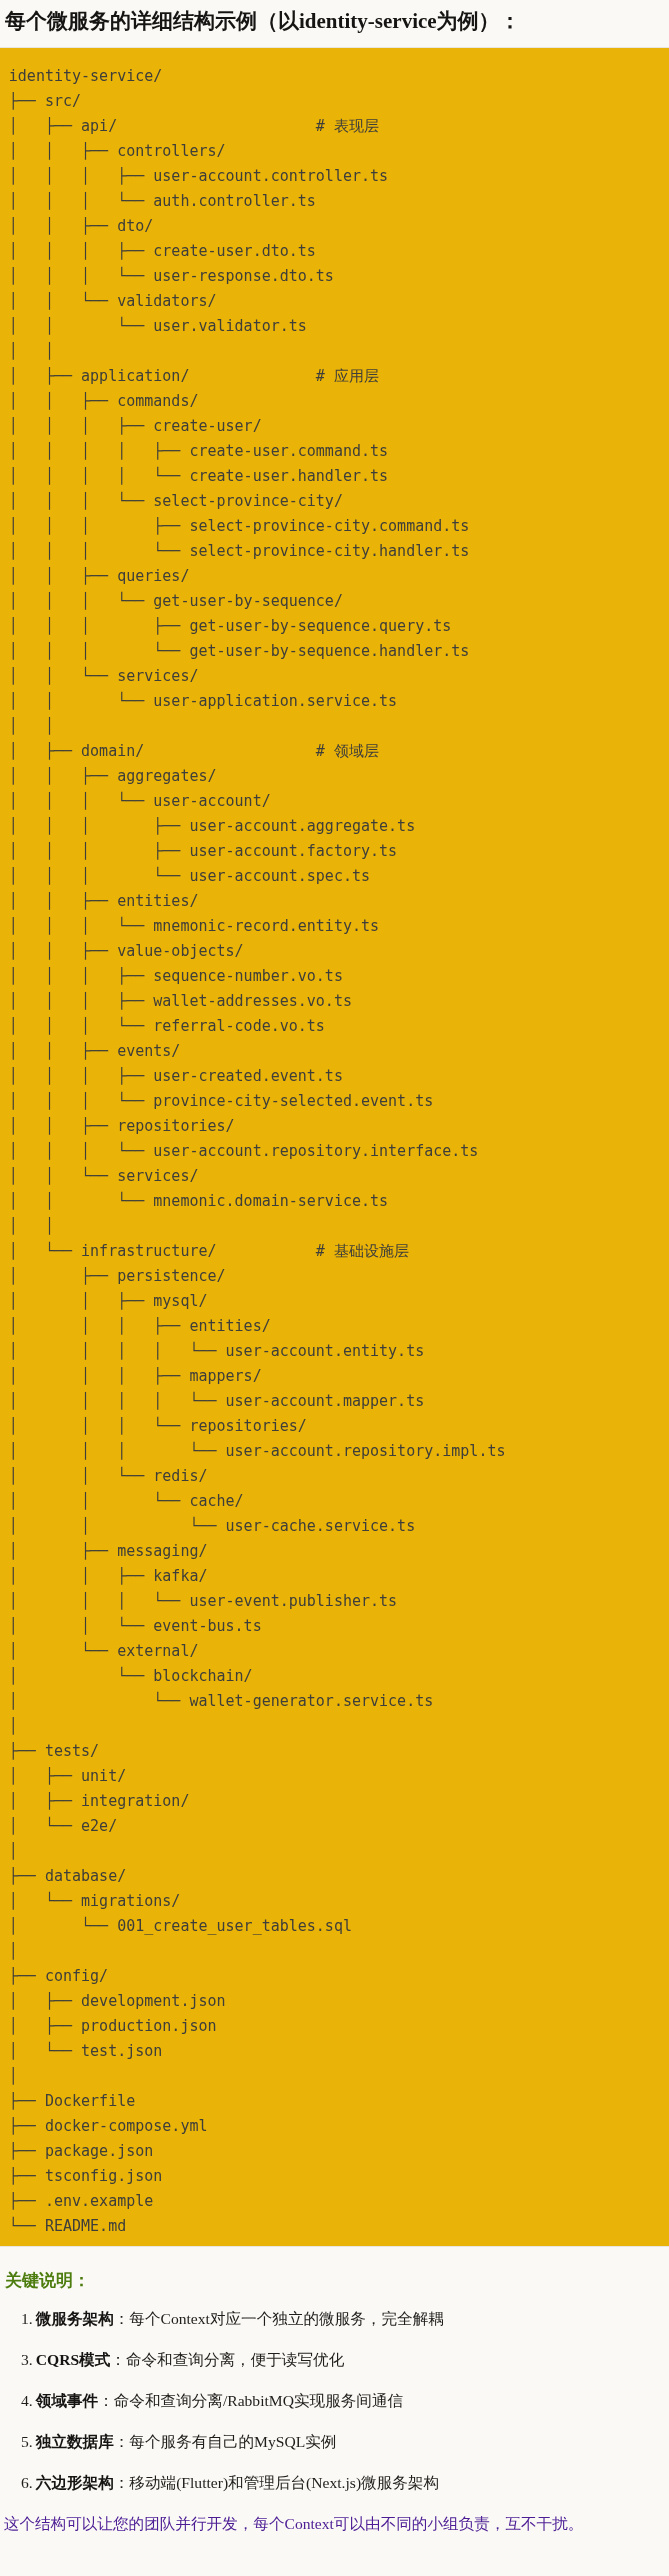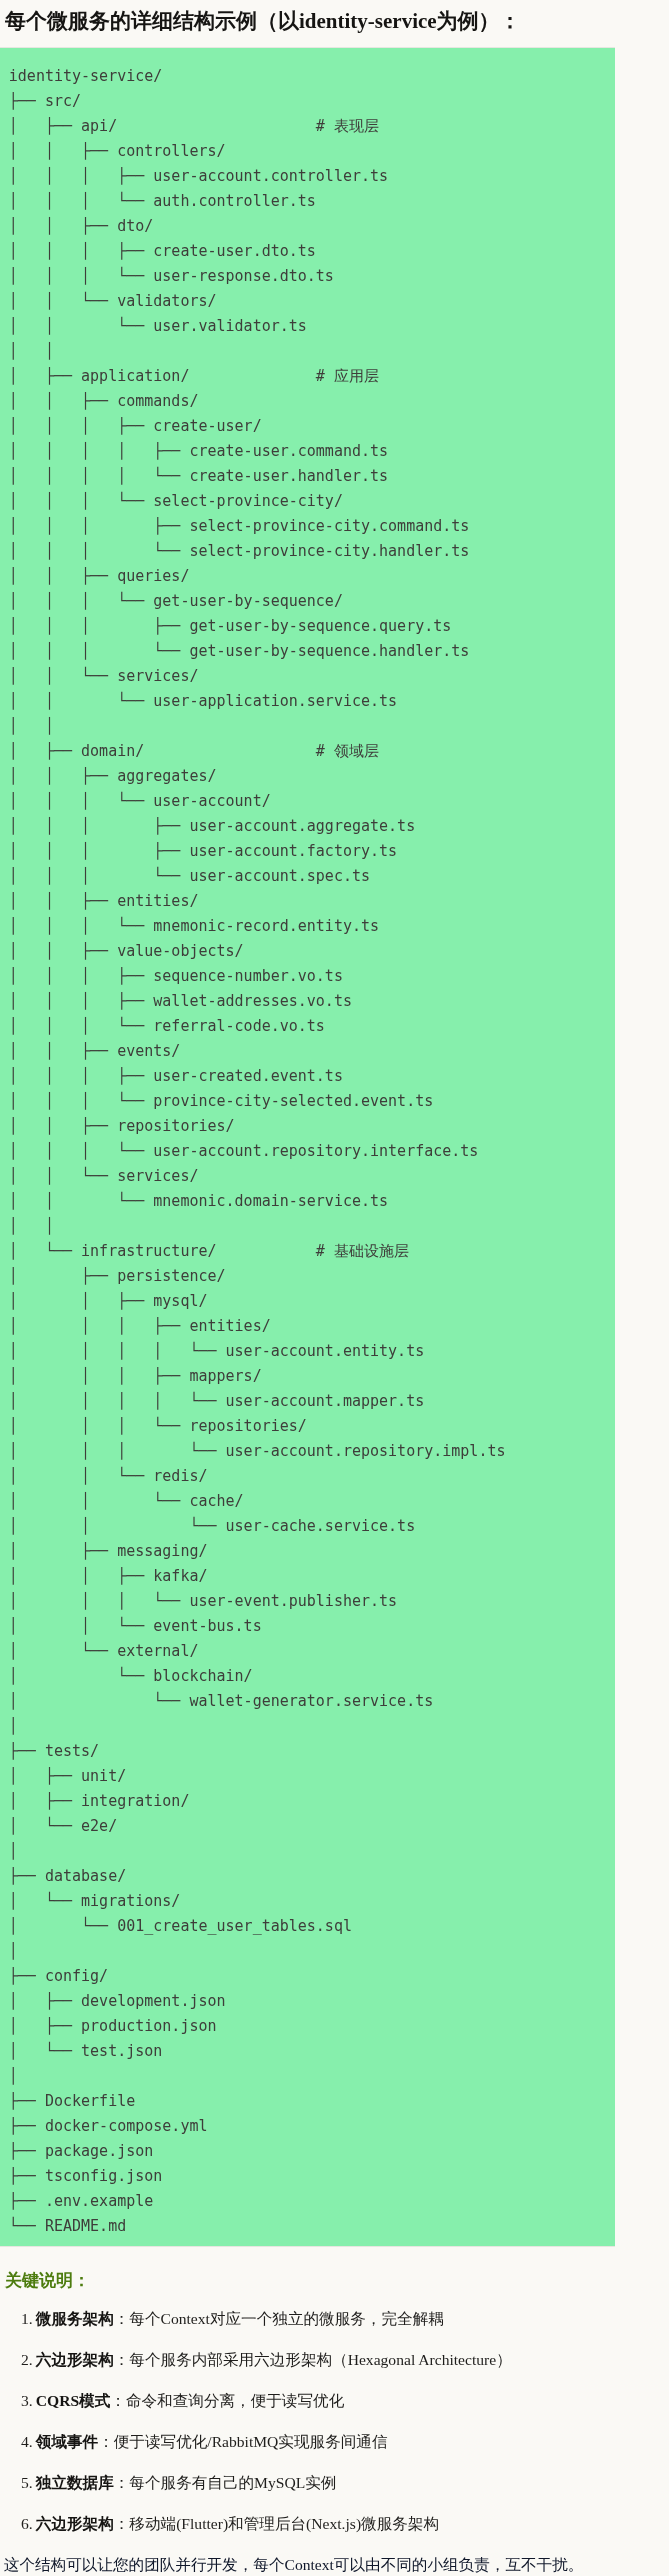--- a/index.html
+++ b/index.html
@@ -16,26 +16,26 @@
   }
   .page-title {
     margin: 7.5px 5px 0 5px;
     font-size: 21px;
     line-height: 26px;
     font-weight: bold;
     color: #161513;
   }
   .code-block {
     margin-top: 13px;
-    background: #86efac;
+    background: #eab308;
     border-top: 0.6px solid #e7e6e1;
     border-bottom: 0.6px solid #e7e6e1;
     padding: 16.3px 10px 7.5px 8.8px;
     box-sizing: border-box;
-    width: 615px;
+    width: 669px;
   }
   .code-block pre {
     margin: 0;
     font-family: "DejaVu Sans Mono", "Liberation Mono", monospace;
     font-size: 15px;
     line-height: 25px;
     color: #3e3e3a;
     white-space: pre;
   }
   .kp-heading {
@@ -61,21 +61,21 @@
   }
   .kp-label {
     font-weight: bold;
     color: #161513;
   }
   .closing {
     margin: 16.3px 0 0 0;
     padding: 0 3.8px;
     font-size: 15.6px;
     line-height: 24px;
-    color: #0f172a;
+    color: #4c1d95;
   }
 </style>
 </head>
 <body>
 
 <div>
 
   <h1 class="page-title">每个微服务的详细结构示例（以identity-service为例）：</h1>
 
   <div class="code-block">
@@ -165,23 +165,22 @@
 ├── package.json
 ├── tsconfig.json
 ├── .env.example
 └── README.md</pre>
   </div>
 
   <h2 class="kp-heading">关键说明：</h2>
 
   <ol class="kp-list">
     <li><span class="kp-num">1.</span><strong class="kp-label">微服务架构</strong><span class="kp-text">：每个Context对应一个独立的微服务，完全解耦</span></li>
-    <li><span class="kp-num">2.</span><strong class="kp-label">六边形架构</strong><span class="kp-text">：每个服务内部采用六边形架构（Hexagonal Architecture）</span></li>
     <li><span class="kp-num">3.</span><strong class="kp-label">CQRS模式</strong><span class="kp-text">：命令和查询分离，便于读写优化</span></li>
-    <li><span class="kp-num">4.</span><strong class="kp-label">领域事件</strong><span class="kp-text">：便于读写优化/RabbitMQ实现服务间通信</span></li>
+    <li><span class="kp-num">4.</span><strong class="kp-label">领域事件</strong><span class="kp-text">：命令和查询分离/RabbitMQ实现服务间通信</span></li>
     <li><span class="kp-num">5.</span><strong class="kp-label">独立数据库</strong><span class="kp-text">：每个服务有自己的MySQL实例</span></li>
     <li><span class="kp-num">6.</span><strong class="kp-label">六边形架构</strong><span class="kp-text">：移动端(Flutter)和管理后台(Next.js)微服务架构</span></li>
   </ol>
 
   <p class="closing">这个结构可以让您的团队并行开发，每个Context可以由不同的小组负责，互不干扰。</p>
 
 </div>
 
 
 </body></html>

